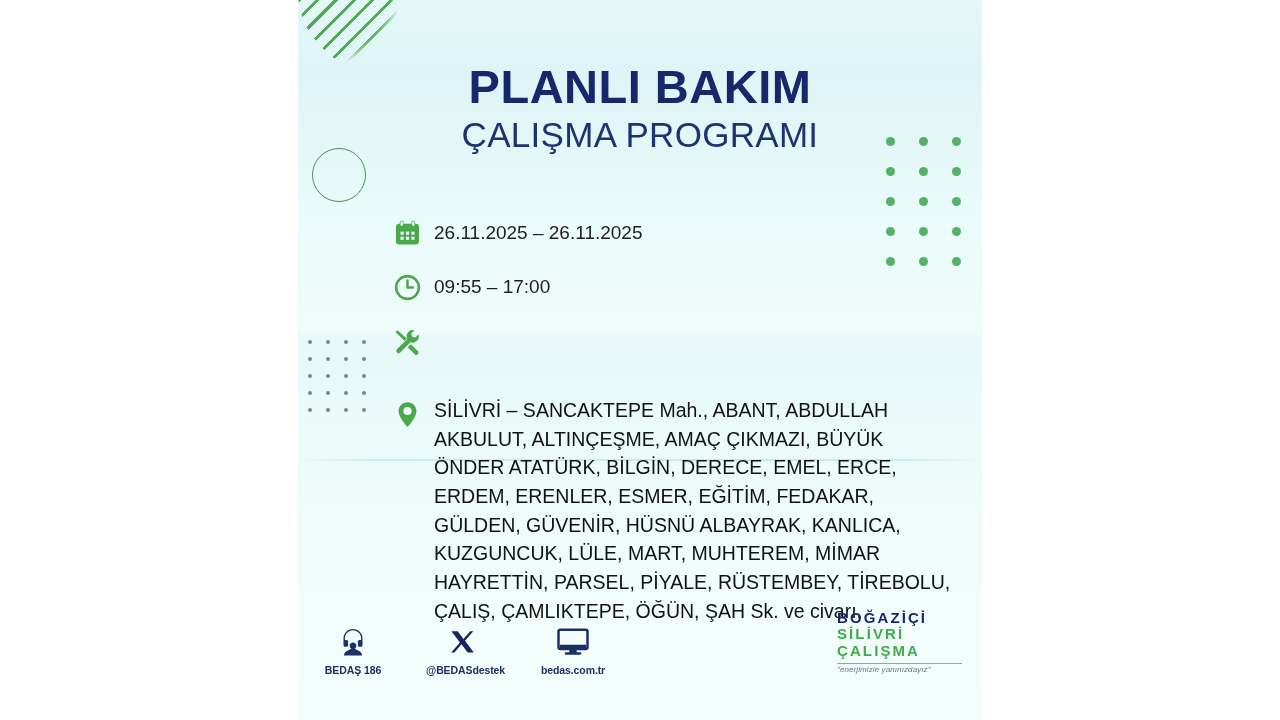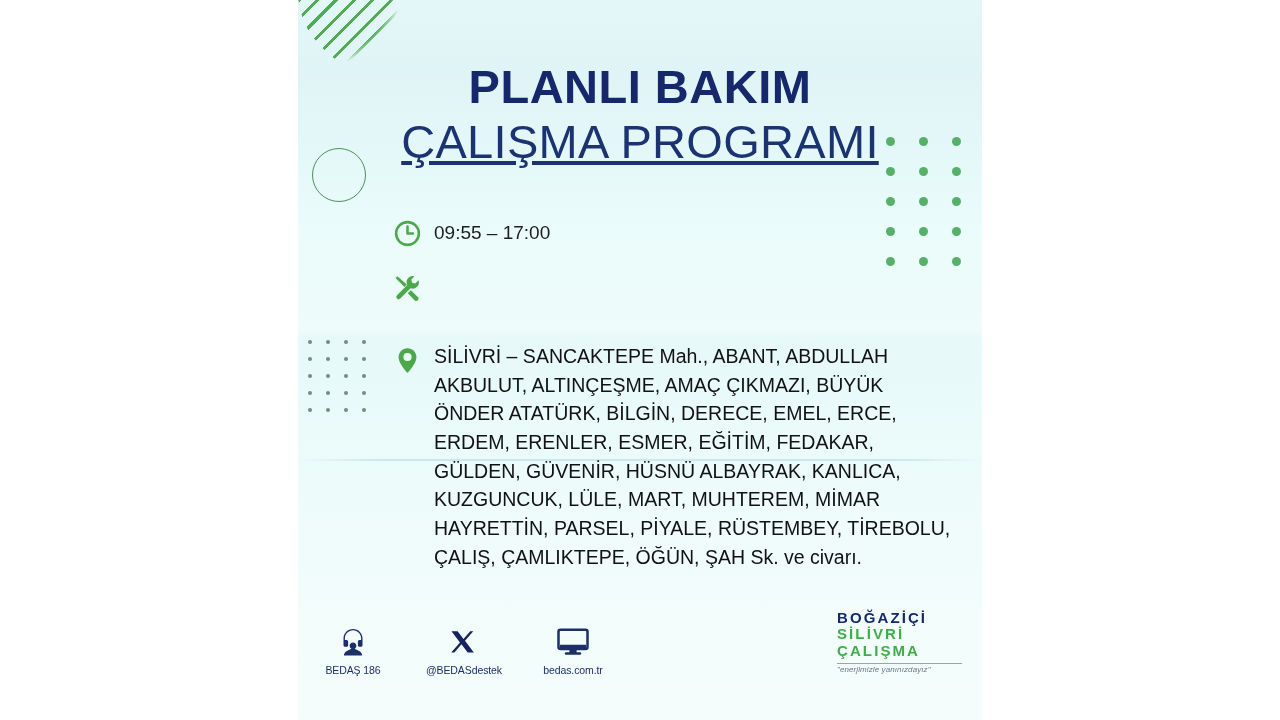--- a/index.html
+++ b/index.html
@@ -63,22 +63,22 @@
   }
   #dots-left span { width:4px; height:4px; background:#6f8f7d; }
 
   
   .header { position:absolute; left:0; top:63px; width:100%; text-align:center; }
   .title-main {
     font-size:47px; font-weight:bold; color:#16276b;
     letter-spacing:.5px; line-height:1.04;
   }
   .title-sub {
-    font-size:47px; font-weight:400; color:#1c3372;
-    letter-spacing:.3px; margin-top:4px; line-height:1.1;text-decoration:underline;
+    font-size:35px; font-weight:400; color:#1c3372;
+    letter-spacing:.3px; margin-top:4px; line-height:1.1;
   }
 
   
   .info { position:absolute; left:92px; top:216px; width:580px; }
   .row { display:flex; align-items:flex-start; margin-bottom:20px; }
   .row .ico {
     flex:0 0 34px; width:34px; height:34px;
     display:flex; align-items:center; justify-content:center;
     margin-right:10px;
   }
@@ -89,21 +89,21 @@
   #row-location { margin-bottom:0;margin-top:38px; }
   #row-location .ico { padding-top:2px; }
   .addr { font-size:19.5px; color:#121212; line-height:1.47; white-space:pre-line; }
 
   
   .footer { position:absolute; left:0; bottom:44px; width:100%; height:70px; }
   .contacts { position:absolute; left:18px; bottom:0; display:flex; gap:36px; }
   .contact { width:74px; text-align:center; }
   .contact .cico { height:34px; display:flex; align-items:flex-end; justify-content:center; }
   .contact .clabel {
-    margin-top:7px; font-size:10.5px; color:#1c2f66; font-weight:normal;
+    margin-top:7px; font-size:10.5px; color:#1c2f66; font-weight:bold;
     letter-spacing:-.1px; white-space:nowrap;
   }
   .logo { position:absolute; right:20px; bottom:2px; text-align:left; width:125px;margin-top:20px; }
   .logo .l1 { font-size:15px; font-weight:bold; color:#16276b; letter-spacing:2.1px; line-height:1.12; }
   .logo .l2, .logo .l3 { font-size:15px; font-weight:bold; color:#3fae49; letter-spacing:2.1px; line-height:1.12; }
   .logo .rule { height:1px; background:#9aa3b5; margin:3px 0 1px 0; }
   .logo .tag { font-size:8px; font-style:italic; color:#6c7587; letter-spacing:.1px; }
 </style>
 </head>
 <body>
@@ -156,20 +156,38 @@
         <span></span>
     </div>
 
     <div class="header">
       <div class="title-main">PLANLI BAKIM</div>
       <div class="title-sub">ÇALIŞMA PROGRAMI</div>
     </div>
 
     <div class="info">
 
+      <div class="row">
+        <span class="ico">
+          <svg width="29" height="29" viewBox="0 0 24 24">
+            <rect x="2.5" y="4" width="19" height="17" rx="2.6" fill="#4ba84b"></rect>
+            <rect x="5.6" y="1.3" width="3.2" height="5" rx="1.6" fill="#4ba84b"></rect>
+            <rect x="15.2" y="1.3" width="3.2" height="5" rx="1.6" fill="#4ba84b"></rect>
+            <rect x="6.2" y="1.9" width="2" height="3.8" rx="1" fill="#eafbfa"></rect>
+            <rect x="15.8" y="1.9" width="2" height="3.8" rx="1" fill="#eafbfa"></rect>
+            <rect x="6.2" y="10.4" width="2.6" height="2.6" fill="#eafbfa"></rect>
+            <rect x="10.7" y="10.4" width="2.6" height="2.6" fill="#eafbfa"></rect>
+            <rect x="15.2" y="10.4" width="2.6" height="2.6" fill="#eafbfa"></rect>
+            <rect x="6.2" y="14.6" width="2.6" height="2.6" fill="#eafbfa"></rect>
+            <rect x="10.7" y="14.6" width="2.6" height="2.6" fill="#eafbfa"></rect>
+            <rect x="15.2" y="14.6" width="2.6" height="2.6" fill="#eafbfa"></rect>
+          </svg>
+        </span>
+        <span class="txt">26.11.2025 – 26.11.2025</span>
+      </div>
 
       <div class="row">
         <span class="ico">
           <svg width="29" height="29" viewBox="0 0 24 24">
             <circle cx="12" cy="12" r="9.4" fill="none" stroke="#4ba84b" stroke-width="2.1"></circle>
             <path d="M12 6.3 V12 H16.4" fill="none" stroke="#4ba84b" stroke-width="2.1" stroke-linecap="round" stroke-linejoin="round"></path>
           </svg>
         </span>
         <span class="txt">09:55 – 17:00</span>
       </div>

